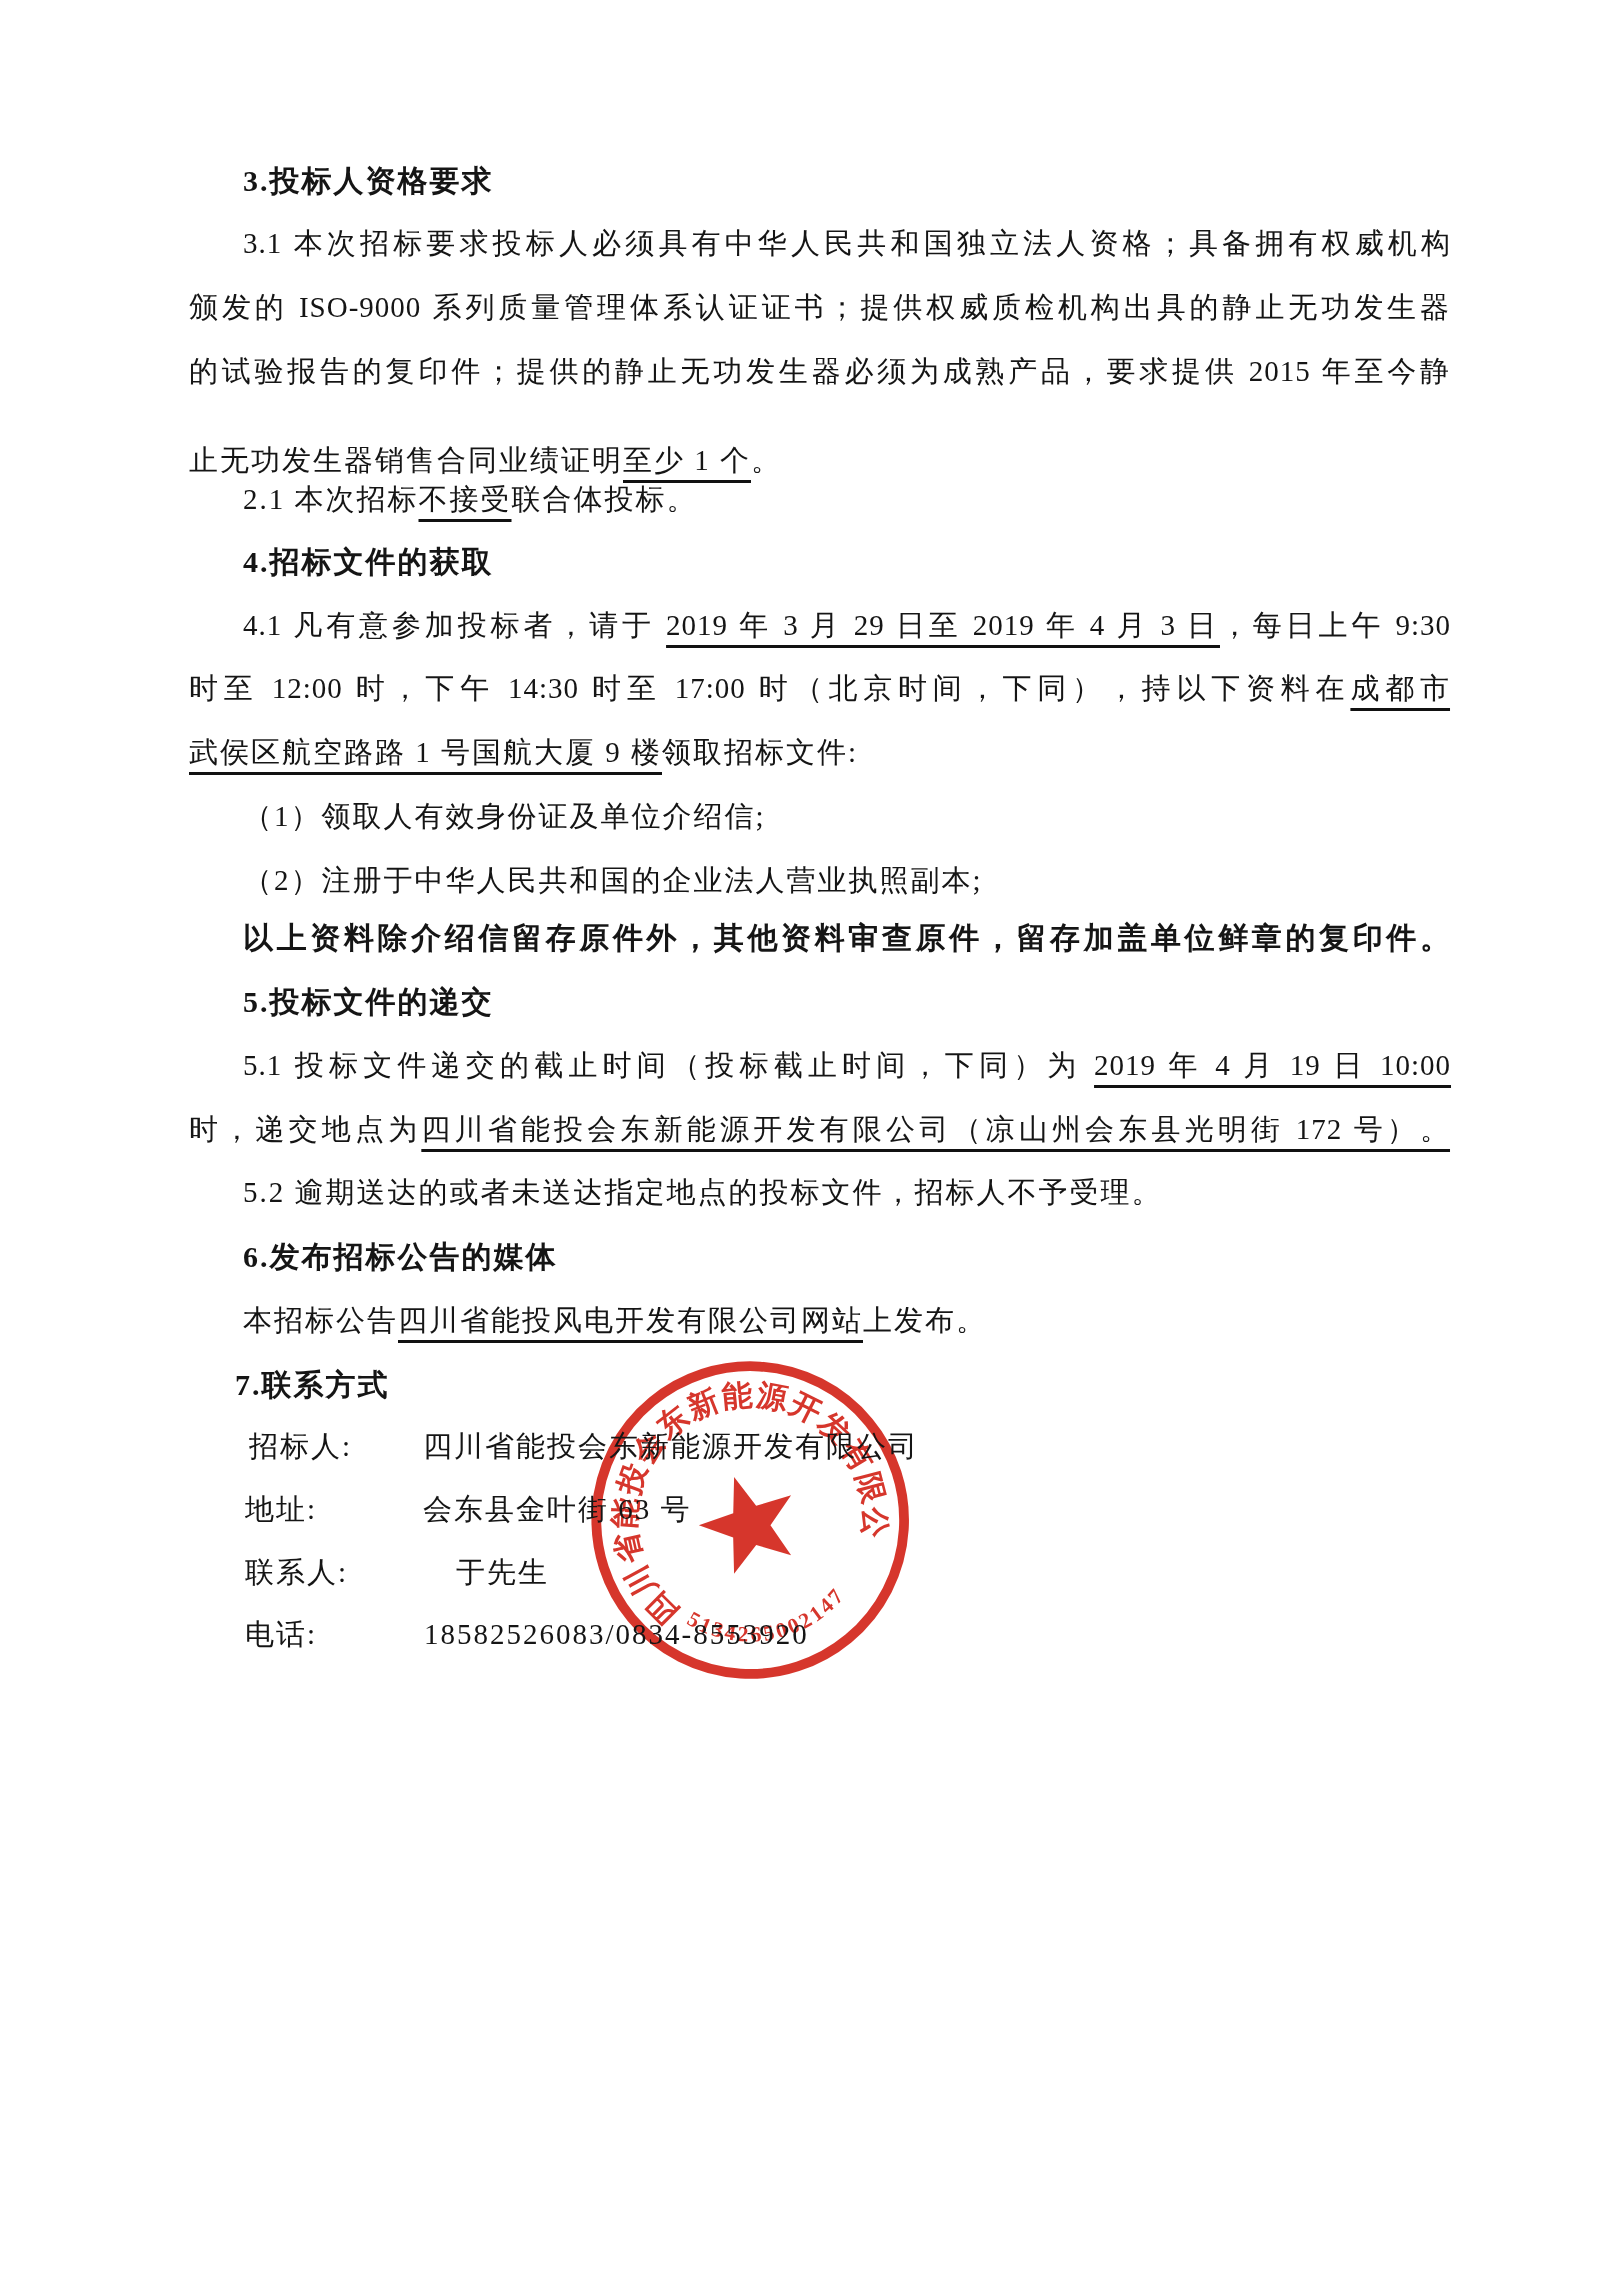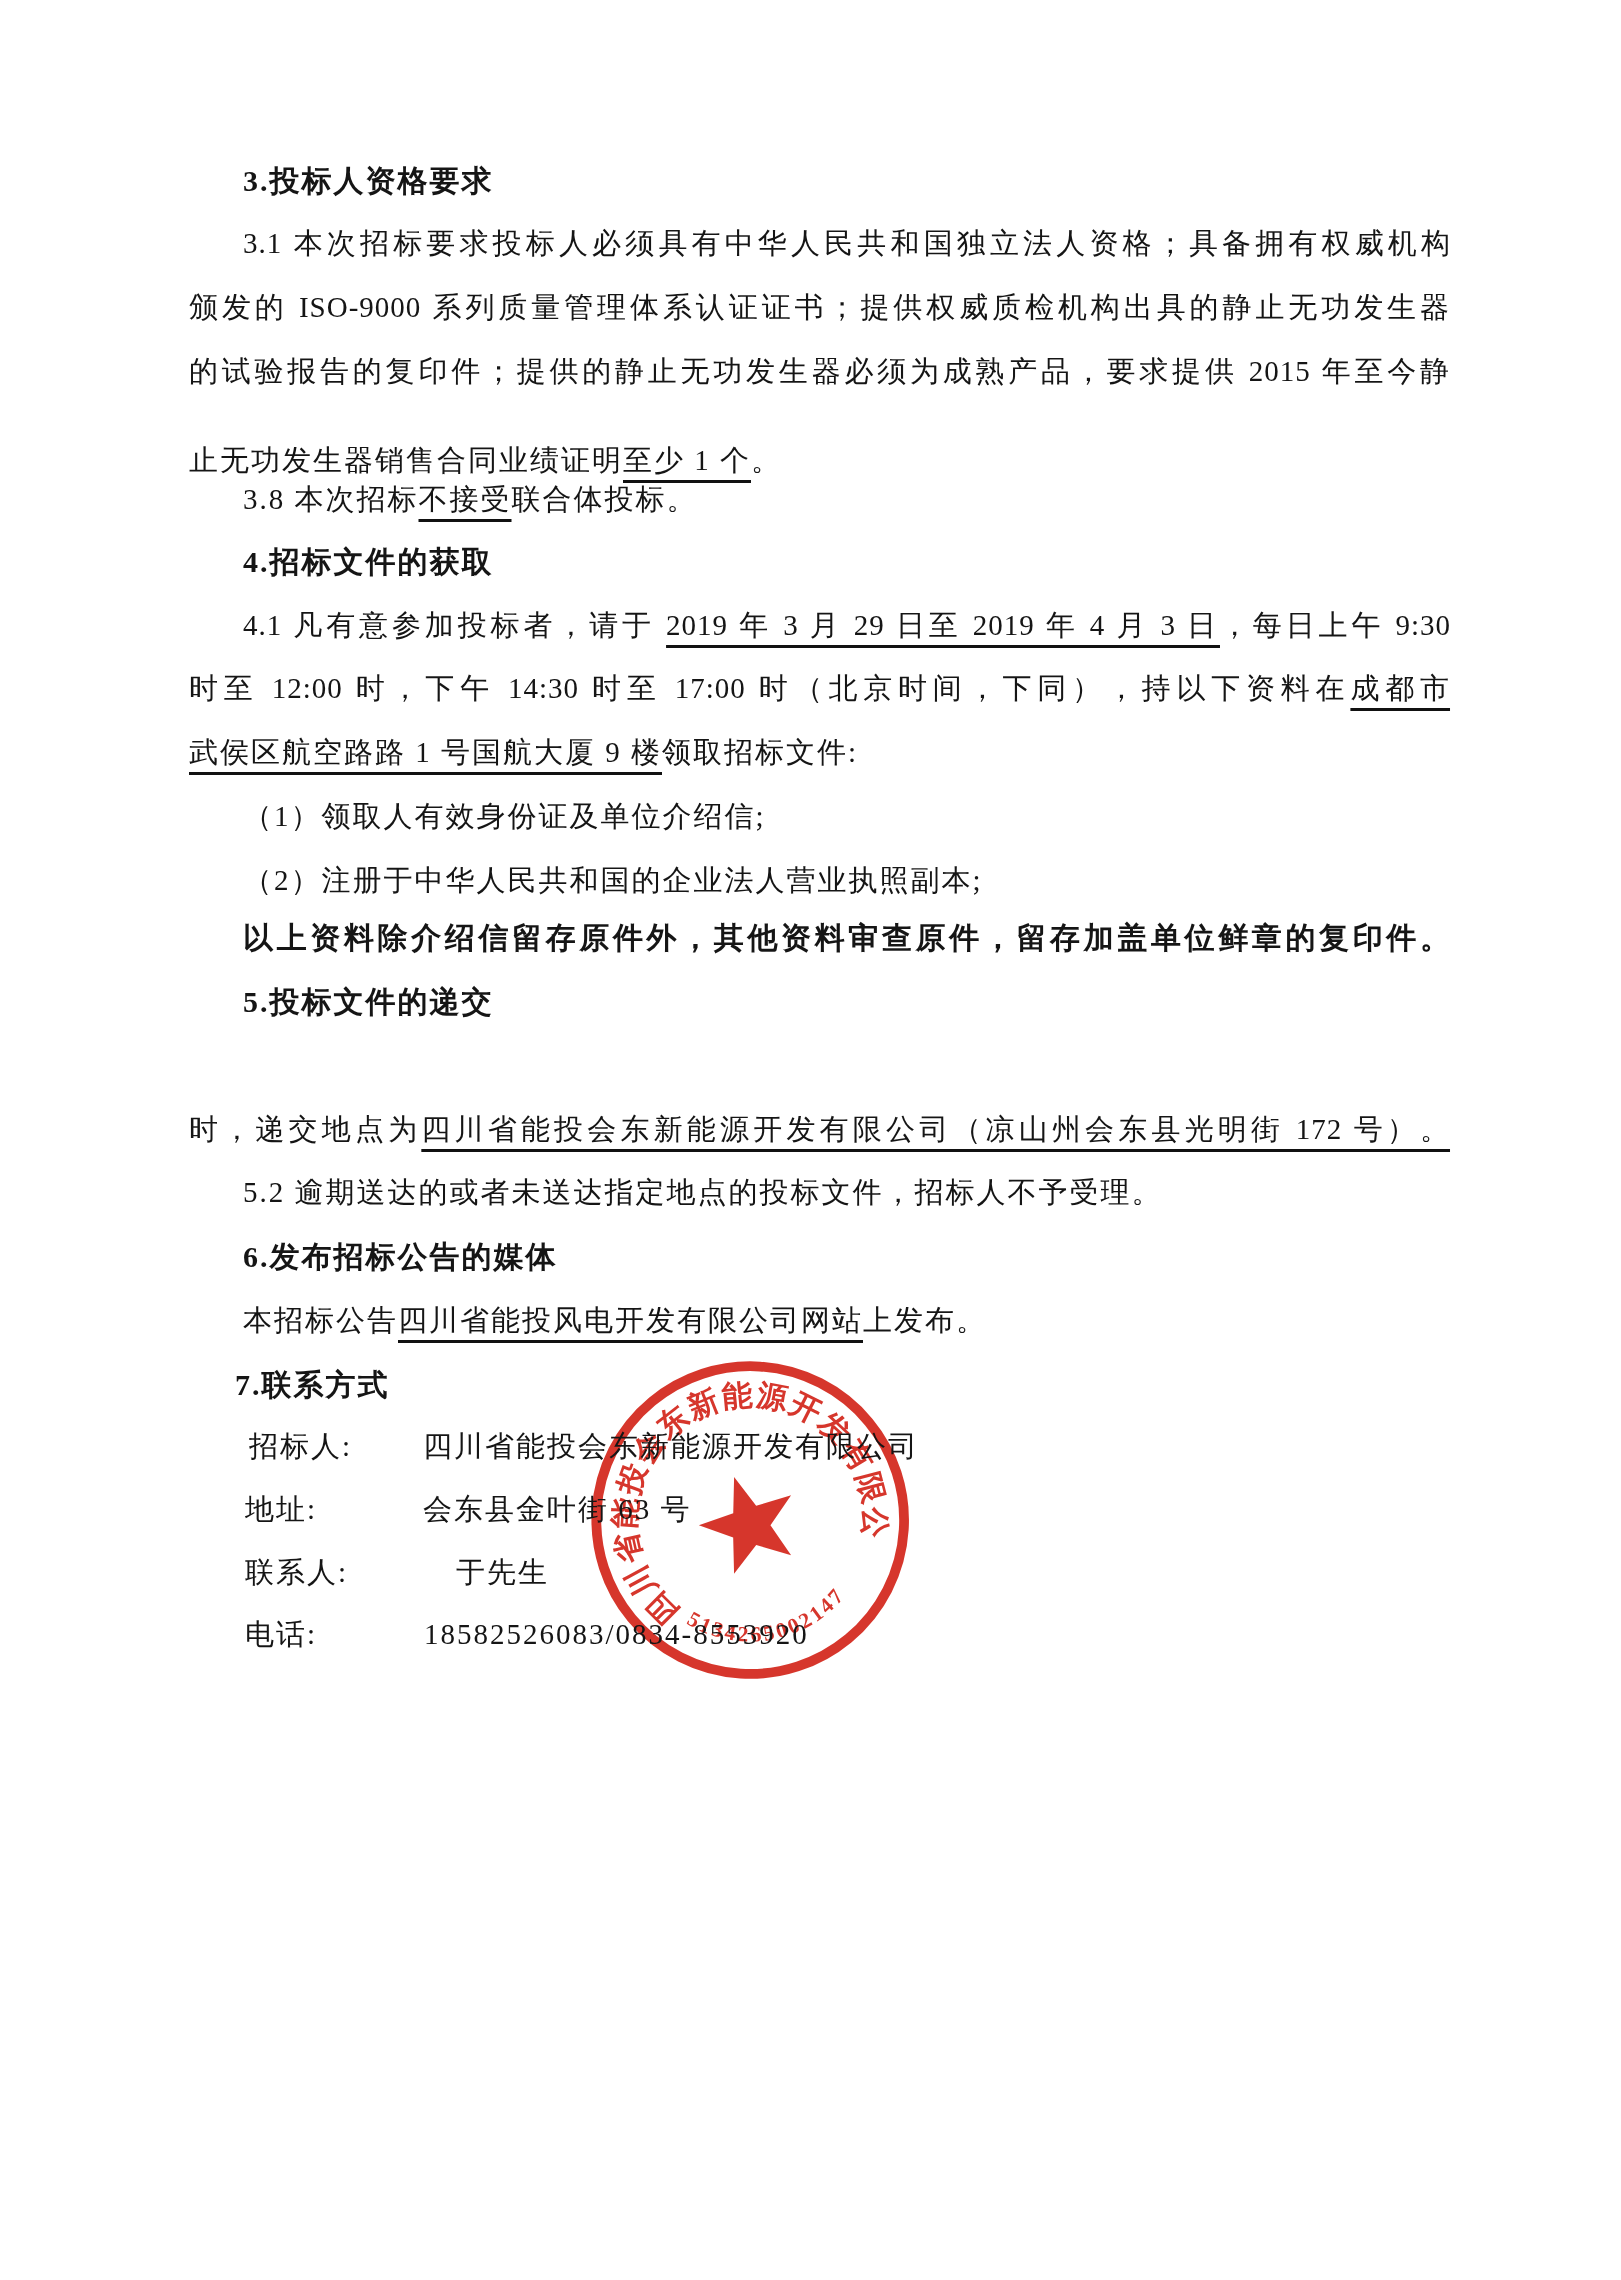--- a/index.html
+++ b/index.html
@@ -63,29 +63,30 @@
       </text>
     </g>
   </svg>
 
   <div class="text-layer" id="text-layer">
       <div class="line bold" style="left: 243px; top: 160px;"><span>3.投标人资格要求</span></div>
       <div class="line justify" style="left: 243px; top: 223px; width: 1208px;"><span>3.1 本次招标要求投标人必须具有中华人民共和国独立法人资格；具备拥有权威机构</span></div>
       <div class="line justify" style="left: 189px; top: 287px; width: 1261px;"><span>颁发的 ISO-9000 系列质量管理体系认证证书；提供权威质检机构出具的静止无功发生器</span></div>
       <div class="line justify" style="left: 189px; top: 351px; width: 1261px;"><span>的试验报告的复印件；提供的静止无功发生器必须为成熟产品，要求提供 2015 年至今静</span></div>
       <div class="line" style="left: 189px; top: 416px; margin-top: 24px;"><span>止无功发生器销售合同业绩证明</span><span class="seg-u">至少 1 个</span><span>。</span></div>
-      <div class="line" style="left: 243px; top: 479px;"><span>3.8 本次招标</span><span class="seg-u">不接受</span><span>联合体投标。</span></div>
+      <div class="line" style="left: 243px; top: 479px;"><span>2.1 本次招标</span><span class="seg-u">不接受</span><span>联合体投标。</span></div>
       <div class="line bold" style="left: 243px; top: 541px;"><span>4.招标文件的获取</span></div>
       <div class="line justify" style="left: 243px; top: 605px; width: 1208px;"><span>4.1 凡有意参加投标者，请于 </span><span class="seg-u">2019 年 3 月 29 日至 2019 年 4 月 3 日</span><span>，每日上午 9:30</span></div>
       <div class="line justify" style="left: 189px; top: 668px; width: 1261px;"><span>时至 12:00 时，下午 14:30 时至 17:00 时（北京时间，下同），持以下资料在</span><span class="seg-u">成都市</span></div>
       <div class="line" style="left: 189px; top: 732px;"><span class="seg-u">武侯区航空路路 1 号国航大厦 9 楼</span><span>领取招标文件:</span></div>
       <div class="line" style="left: 243px; top: 796px;"><span>（1）领取人有效身份证及单位介绍信;</span></div>
       <div class="line" style="left: 243px; top: 860px;"><span>（2）注册于中华人民共和国的企业法人营业执照副本;</span></div>
       <div class="line bold justify" style="left: 243px; top: 917px; width: 1208px;"><span>以上资料除介绍信留存原件外，其他资料审查原件，留存加盖单位鲜章的复印件。</span></div>
       <div class="line bold" style="left: 243px; top: 981px;"><span>5.投标文件的递交</span></div>
+      <div class="line justify" style="left: 243px; top: 1045px; width: 1208px;"><span>5.1 投标文件递交的截止时间（投标截止时间，下同）为 </span><span class="seg-u">2019 年 4 月 19 日 10:00</span></div>
       <div class="line justify" style="left: 189px; top: 1109px; width: 1261px;"><span>时，递交地点为</span><span class="seg-u">四川省能投会东新能源开发有限公司（凉山州会东县光明街 172 号）。</span></div>
       <div class="line" style="left: 243px; top: 1172px;"><span>5.2 逾期送达的或者未送达指定地点的投标文件，招标人不予受理。</span></div>
       <div class="line bold" style="left: 243px; top: 1236px;"><span>6.发布招标公告的媒体</span></div>
       <div class="line" style="left: 243px; top: 1300px;"><span>本招标公告</span><span class="seg-u">四川省能投风电开发有限公司网站</span><span>上发布。</span></div>
       <div class="line bold" style="left: 235px; top: 1364px;"><span>7.联系方式</span></div>
       <div class="contact-label" style="left: 249px; top: 1426px;">招标人:</div>
       <div class="contact-value" style="left: 423px; top: 1426px;">四川省能投会东新能源开发有限公司</div>
       <div class="contact-label" style="left: 245px; top: 1489px;">地址:</div>
       <div class="contact-value" style="left: 423px; top: 1489px;">会东县金叶街 63 号</div>
       <div class="contact-label" style="left: 245px; top: 1552px;">联系人:</div>

